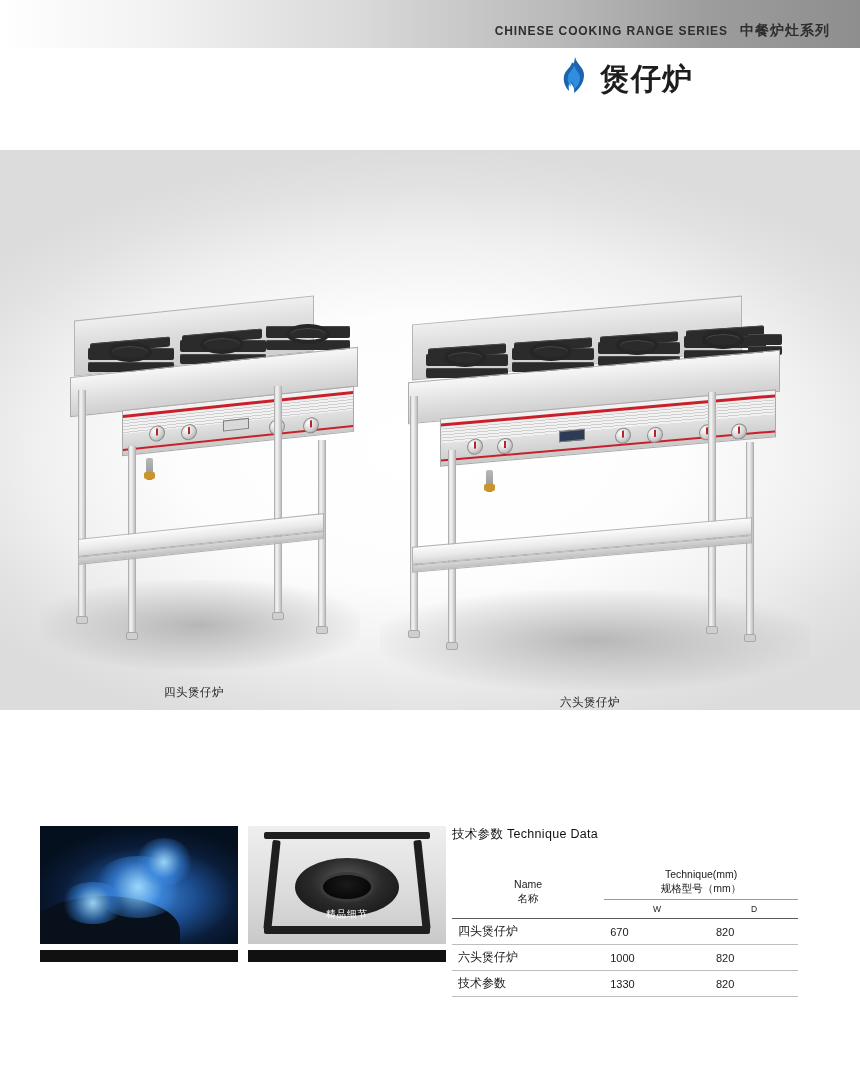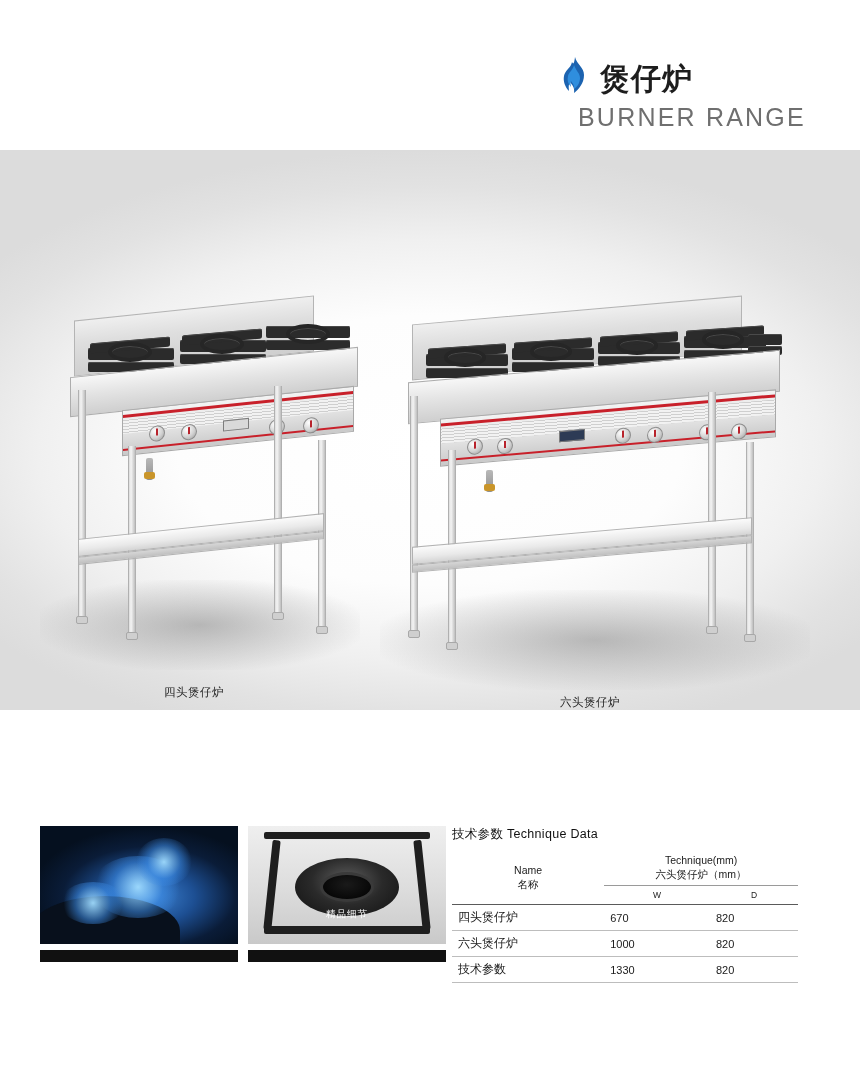--- a/index.html
+++ b/index.html
@@ -192,21 +192,21 @@
     font-size: 13.5px; color: #1a1a1a; line-height: 1.55;
   }
   .bullets div:before {
     content: "■"; font-size: 8px; color: #1a1a1a;
     vertical-align: 2px; margin-right: 5px;
   }
 
   
   .spec { position: absolute; left: 452px; top: 826px; width: 346px; }
   .spec-title {
-    font-size: 12.5px; color: #111; letter-spacing: .3px; margin-bottom: 6px;
+    font-size: 12.5px; color: #111; letter-spacing: .3px; margin-bottom: 20px;
   }
   table.spec-table {
     width: 100%; border-collapse: collapse; font-size: 11px; color: #1a1a1a;
   }
   table.spec-table th, table.spec-table td {
     padding: 4px 6px; font-weight: 400;
   }
   .th-name { width: 44%; text-align: center; line-height: 1.35; font-size: 10.5px; }
   .th-dim  { text-align: center; font-size: 10.5px; line-height: 1.35; }
   .sub-row td { font-size: 8.5px; text-align: center; padding-top: 0; }
@@ -214,32 +214,37 @@
   .row-line { border-top: 1px solid #bdbdbd; }
   .c-name { text-align: left; padding-left: 4px; font-size: 12px; }
   .c-val  { font-size: 11px; }
   .dim-head-rule { border-bottom: 1px solid #9a9a9a; }
 </style>
 </head>
 <body>
 
 <div class="page">
 
+  <div class="topbar">
+    <div class="topbar-text">
+      <span class="en">CHINESE COOKING RANGE SERIES</span>
+      <span class="cn">中餐炉灶系列</span>
+    </div>
+  </div>
 
   <div class="brand">
     <div class="brand-row">
       <span class="flame-icon">
         <svg width="30" height="38" viewBox="0 0 30 38">
           <path d="M15 1 C17 9 24 11 24 19 C24 27 19 33 14 37 C15 31 12 29 10 26 C8 29 9 33 9 35 C5 31 3 25 4 20 C5 14 11 12 12 6 C13 8 14 9 15 1 Z" fill="#1c63b0"></path>
           <path d="M14 9 C16 15 20 17 20 22 C20 27 17 31 14 33 C15 29 12 27 11 25 C10 27 11 30 11 31 C8 28 7 24 8 20 C9 16 13 14 14 9 Z" fill="#2f8ede"></path>
         </svg>
       </span>
       <span class="brand-cn">煲仔炉</span>
     </div>
-    <div class="brand-en">BURNER RANGE</div>
   </div>
 
   <div class="photo-area">
 
     <div class="shadow-blob" style="left:40px; top:430px; width:320px; height:90px;"></div>
     <div class="shadow-blob" style="left:380px; top:440px; width:430px; height:100px;"></div>
 
     <div class="range" style="left:60px; top:150px; width:300px; height:350px;">
 
       <div class="splash" style="left:14px; top:8px; width:240px; height:56px; transform: skewY(-6deg);"></div>
@@ -391,21 +396,21 @@
     <div class="spec-title">技术参数 Technique Data</div>
     <table class="spec-table">
       <thead>
         <tr>
           <th class="th-name" rowspan="2">
             <div>Name</div>
             <div>名称</div>
           </th>
           <th class="th-dim dim-head-rule" colspan="2">
             <div>Technique(mm)</div>
-            <div>六头煲仔炉（mm）</div>
+            <div>规格型号（mm）</div>
           </th>
         </tr>
         <tr class="sub-row">
           <td>W</td>
           <td>D</td>
         </tr>
       </thead>
       <tbody>
         <tr class="row-top-line">
           <td class="c-name">四头煲仔炉</td>

